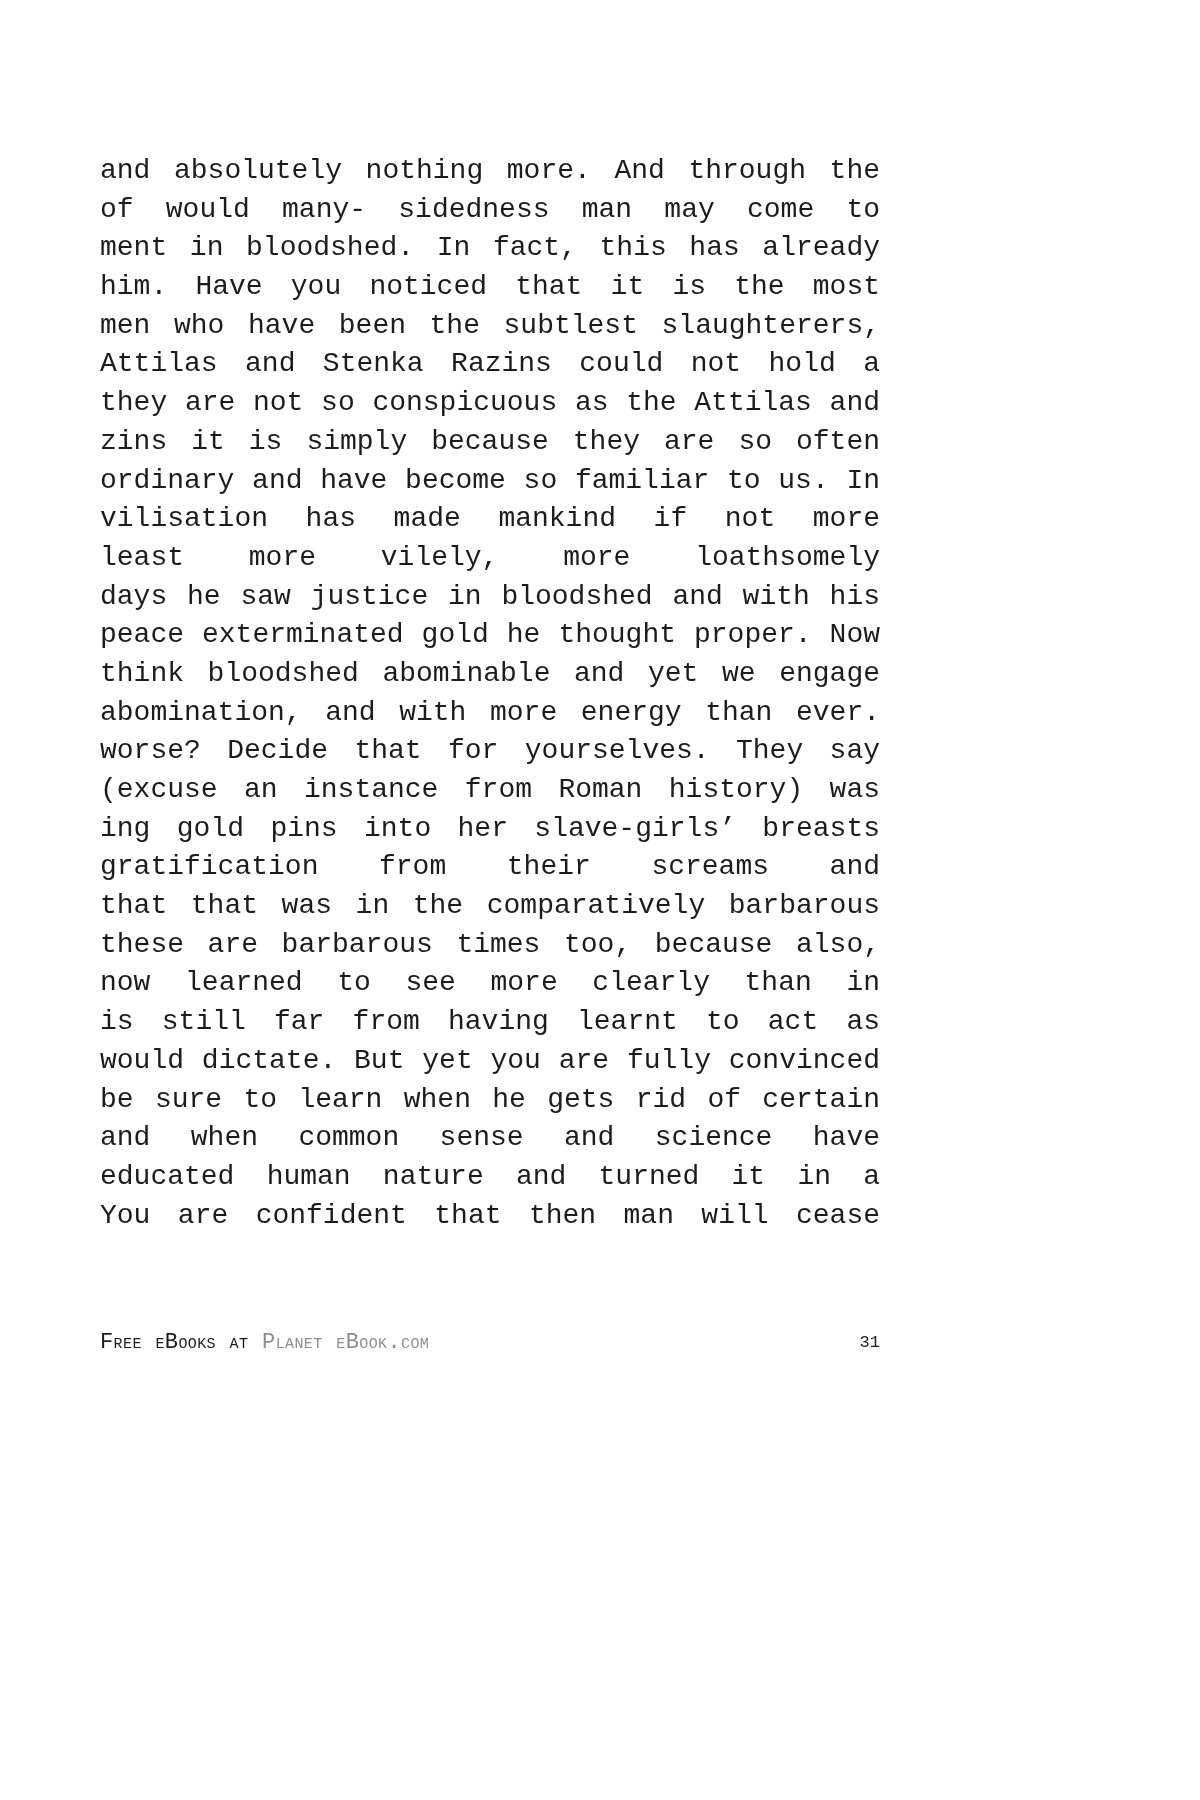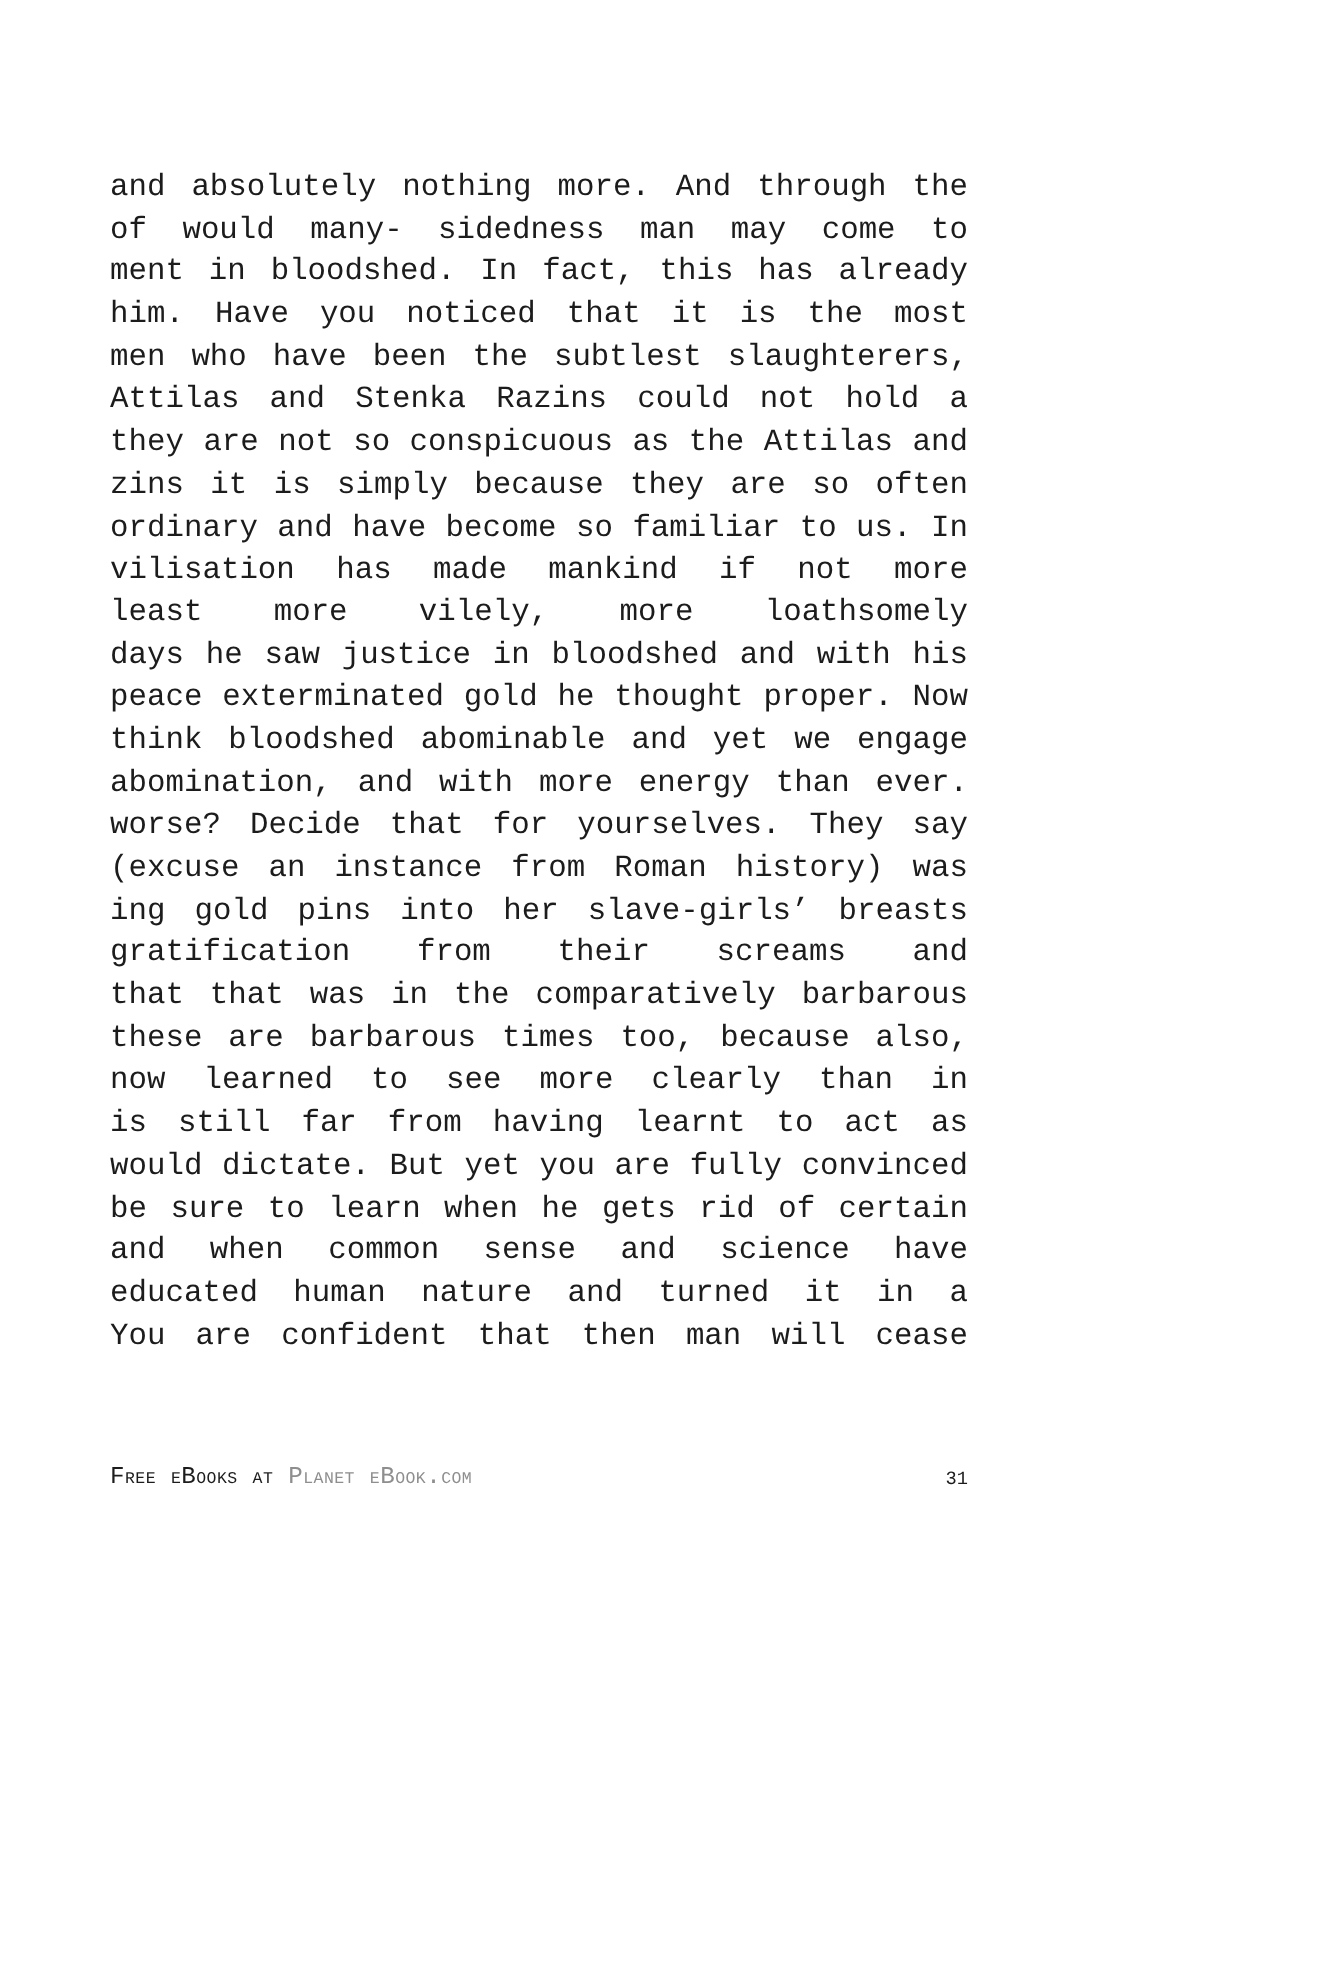--- a/index.html
+++ b/index.html
@@ -35,21 +35,21 @@
     overflow: hidden;
     white-space: normal;
   }
   .footer {
     position: absolute;
     left: 100px;
     top: 1330px;
     width: 780px;
     display: flex;
     justify-content: space-between;
-    align-items: flex-end;
+    align-items: center;
   }
   .footer-brand {
     font-variant: small-caps;
     font-size: 22px;
     letter-spacing: 0.4px;
     color: var(--text, #1c1c1c);
     white-space: pre;
   }
   .footer-link {
     color: var(--footer_link, #8e8e8e);

